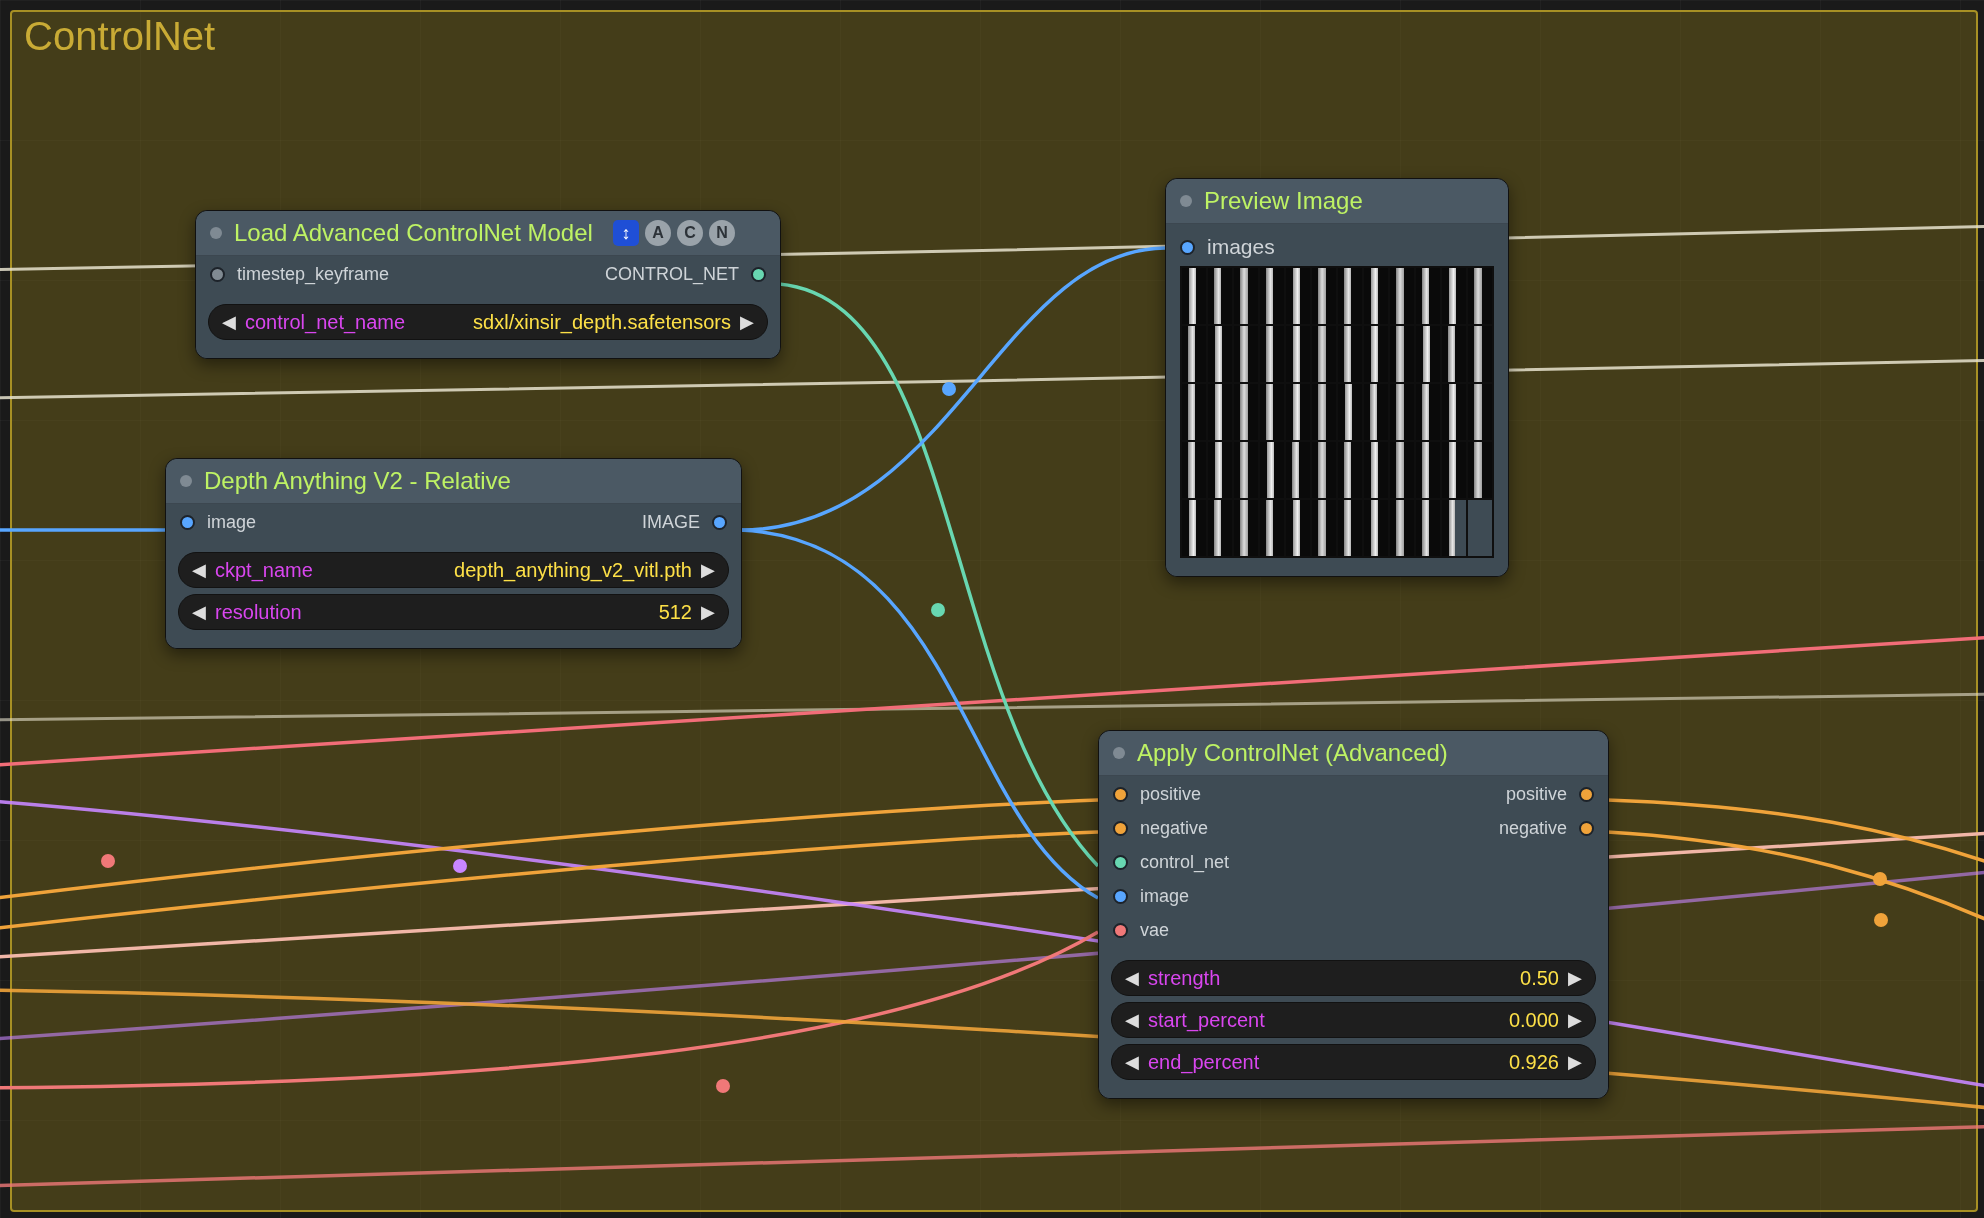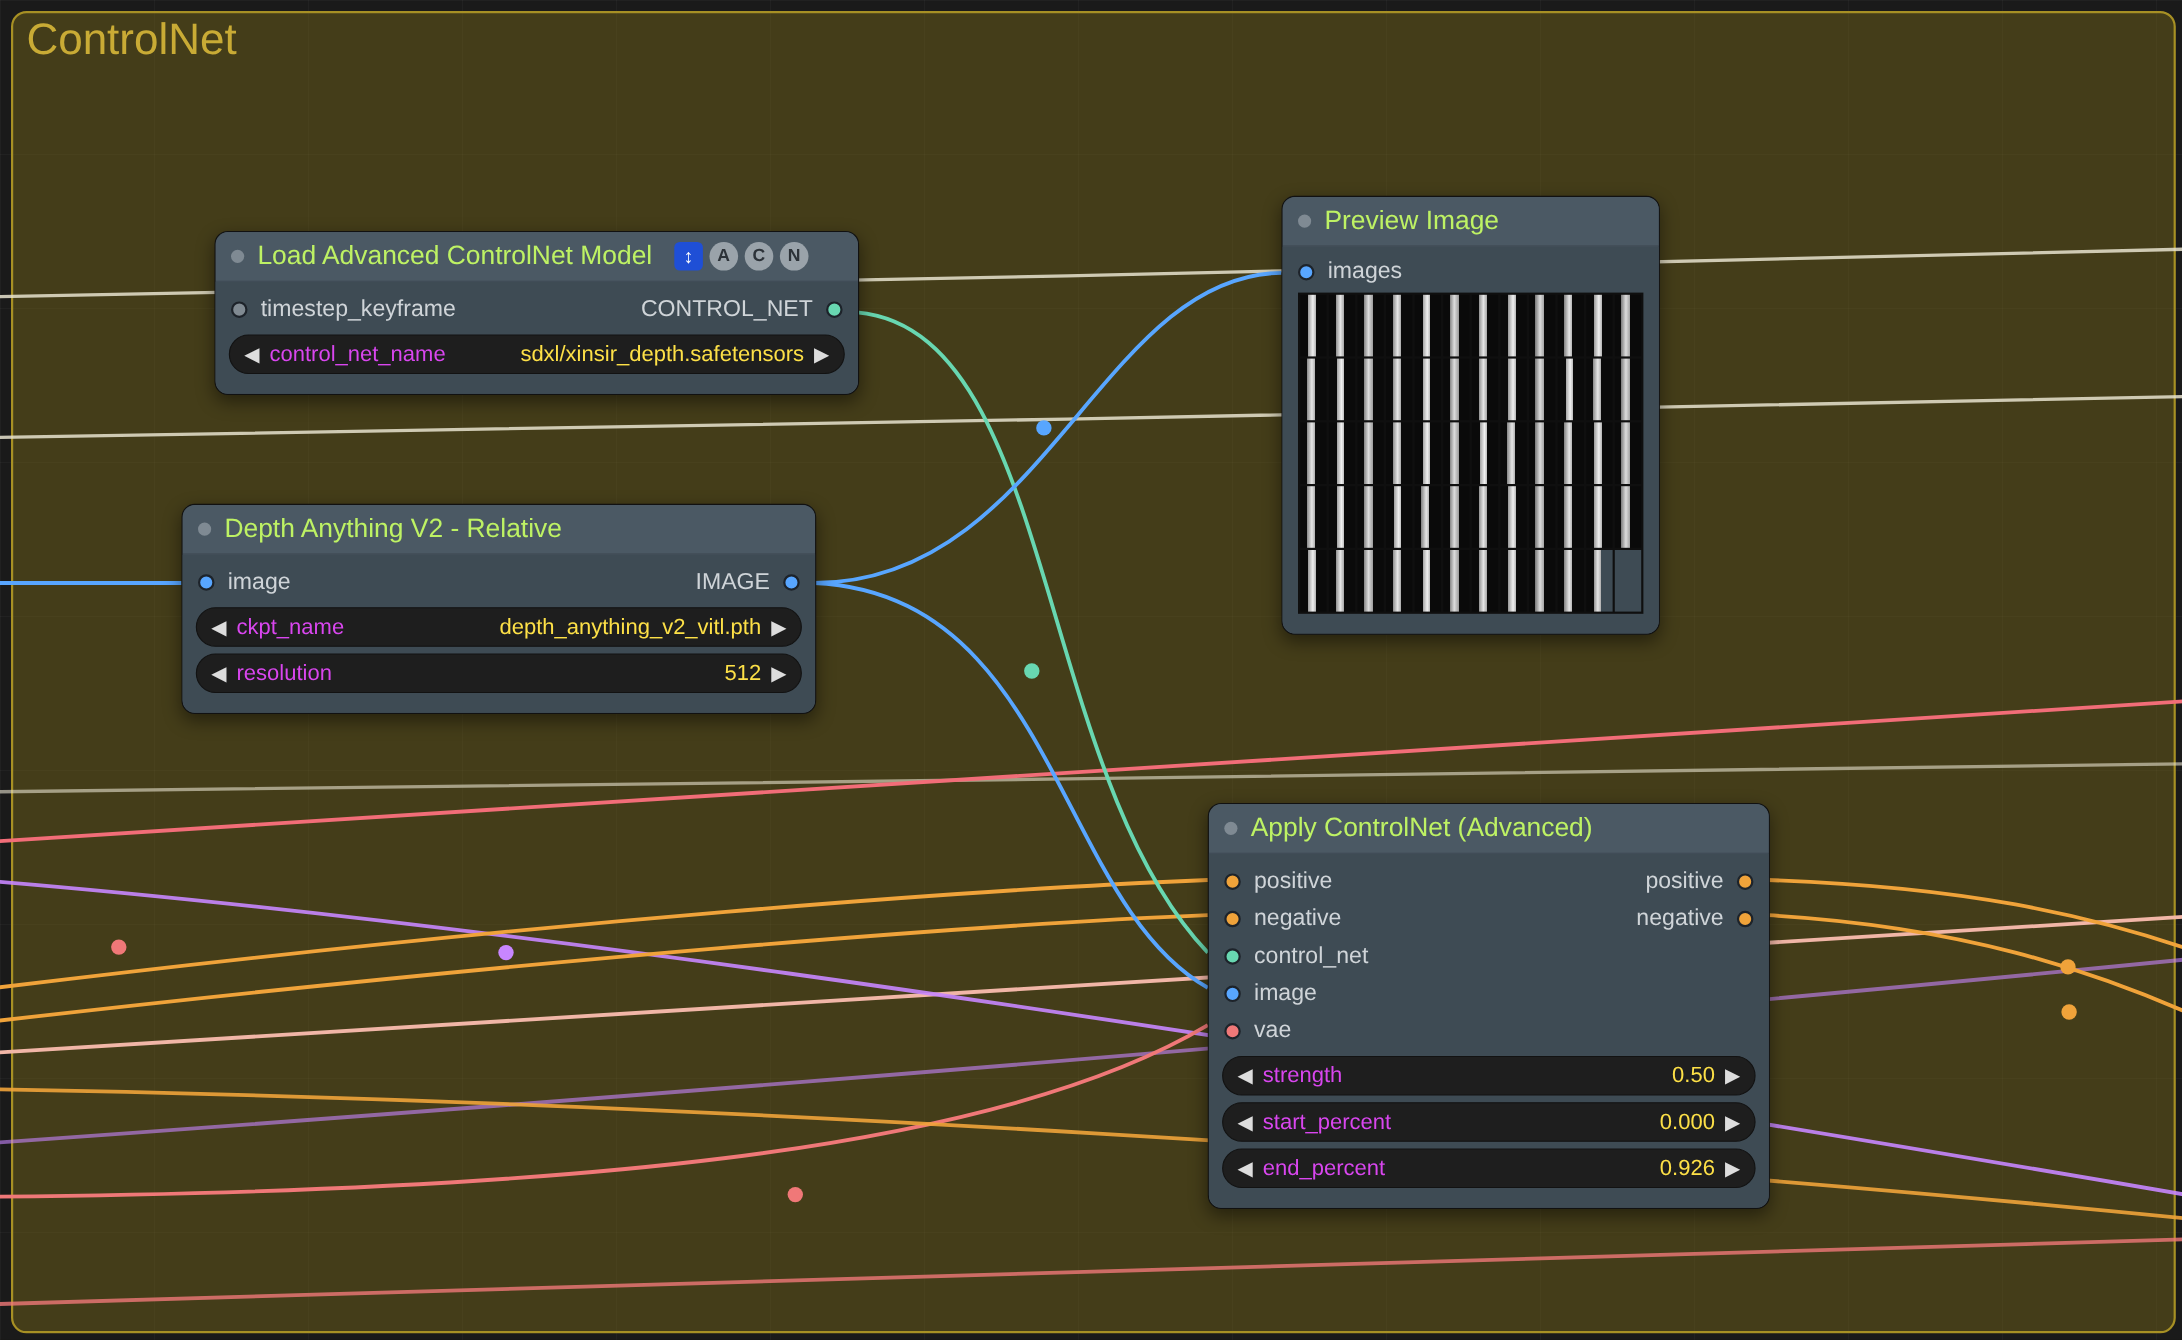--- a/index.html
+++ b/index.html
@@ -4,33 +4,33 @@
 <style>
   html,body{margin:0;padding:0;width:1984px;height:1218px;background:#1a1a1a;font-family:Arial,Helvetica,sans-serif;overflow:hidden}
   .canvas{position:absolute;inset:0;background:#1a1a1a}
   
   .grid{position:absolute;inset:0;
     background-image:
       linear-gradient(to right,rgba(255,255,255,0.03) 1px,transparent 1px),
       linear-gradient(to bottom,rgba(255,255,255,0.03) 1px,transparent 1px);
     background-size:140px 140px;
   }
-  .group{position:absolute;left:10px;top:10px;width:1964px;height:1198px;border:2px solid #a79024;border-radius:14px;background:rgba(138,117,24,0.38)}
+  .group{position:absolute;left:10px;top:10px;width:1964px;height:1198px;border:2px solid #a79024;border-radius:4px;background:rgba(138,117,24,0.38)}
   .group-title{position:absolute;left:12px;top:2px;font-size:40px;color:#c9ab35;font-weight:400}
   .wires{position:absolute;inset:0;pointer-events:none}
   .node{position:absolute;background:#46545f;border:1px solid #111;border-radius:12px;box-shadow:0 6px 16px rgba(0,0,0,0.45);color:#dfe4e8}
   .node-hdr{height:44px;border-bottom:1px solid rgba(0,0,0,0.2);display:flex;align-items:center;padding:0 14px;gap:12px;border-top-left-radius:12px;border-top-right-radius:12px;background:#4b5964}
   .node-hdr .dot-title{width:12px;height:12px;border-radius:50%;background:#7f8a93}
   .node-hdr .title{font-size:24px;color:#bef264;white-space:nowrap}
   .badges{display:inline-flex;gap:6px;margin-left:8px}
   .badge{display:inline-flex;align-items:center;justify-content:center;width:26px;height:26px;border-radius:6px;font-size:16px;font-weight:700}
   .badge.blue{background:#1f4fd6;color:#fff;border-radius:5px;font-size:18px}
   .badge.gray{background:#9aa3aa;color:#2c3238;border-radius:50%}
   .body{padding:8px 0 12px 0;background:#3e4b54;border-bottom-left-radius:12px;border-bottom-right-radius:12px}
-  .row{position:relative;display:flex;align-items:center;justify-content:space-between;height:34px;padding:0 14px;font-size:21px}
+  .row{position:relative;display:flex;align-items:flex-start;justify-content:space-between;height:34px;padding:0 14px;font-size:18px}
   .row .in,.row .out{display:flex;align-items:center;gap:12px}
   .port{width:15px;height:15px;border-radius:50%;border:2px solid #1d232a;box-sizing:border-box}
   .p-gray{background:#808a92}
   .p-mint{background:#68d7b1}
   .p-blue{background:#58a6ff}
   .p-orange{background:#f0a33a}
   .p-red{background:#f07878}
   .label{color:#cfd4d8}
   .out .label{color:#cfd4d8}
   .out{margin-left:auto}

